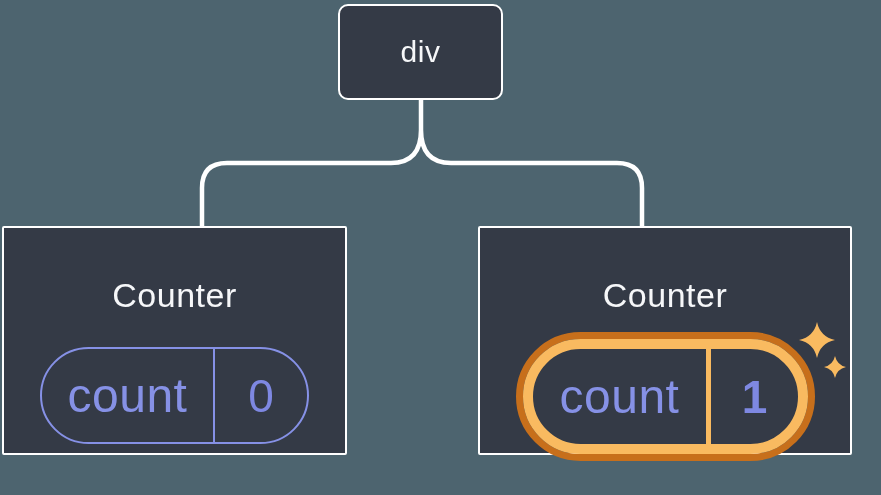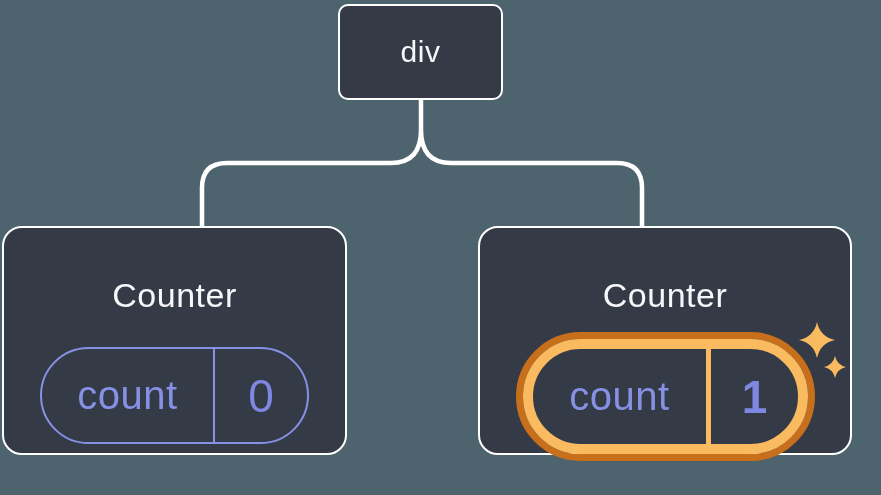--- a/index.html
+++ b/index.html
@@ -37,21 +37,21 @@
   }
   .root-node {
     left: 338px; top: 4px; width: 165px; height: 96px;
     border-radius: 10px;
     display: flex; align-items: center; justify-content: center;
     color: var(--text-primary);
     font-size: 30px;
     letter-spacing: 0.5px;
   }
   .component-card {
-    border-radius: 20px;
+    border-radius: 2px;
     height: 229px;
   }
   .card-left  { left: 2px;   top: 226px; width: 345px; }
   .card-right { left: 478px; top: 226px; width: 374px; }
   .component-title {
     position: absolute; left: 0; top: 48px; width: 100%;
     text-align: center;
     color: var(--text-primary);
     font-size: 34px;
     font-weight: 500;
@@ -69,21 +69,21 @@
     width: 173px; height: 100%;
     border-right: 2px solid var(--state-purple);
     display: flex; align-items: center; justify-content: center;
   }
   .state-pill .state-value-cell {
     flex: 1; height: 100%;
     display: flex; align-items: center; justify-content: center;
   }
   .state-label-text {
     color: var(--state-purple);
-    font-size: 40px;
+    font-size: 48px;
     letter-spacing: 0.5px;
   }
   .state-value-text {
     color: var(--value-purple);
     font-size: 46px;
   }
   .highlight-ring-outer {
     position: absolute; left: 36px; top: 104px;
     width: 299px; height: 129px;
     border: 7px solid var(--highlight-orange-dark);

